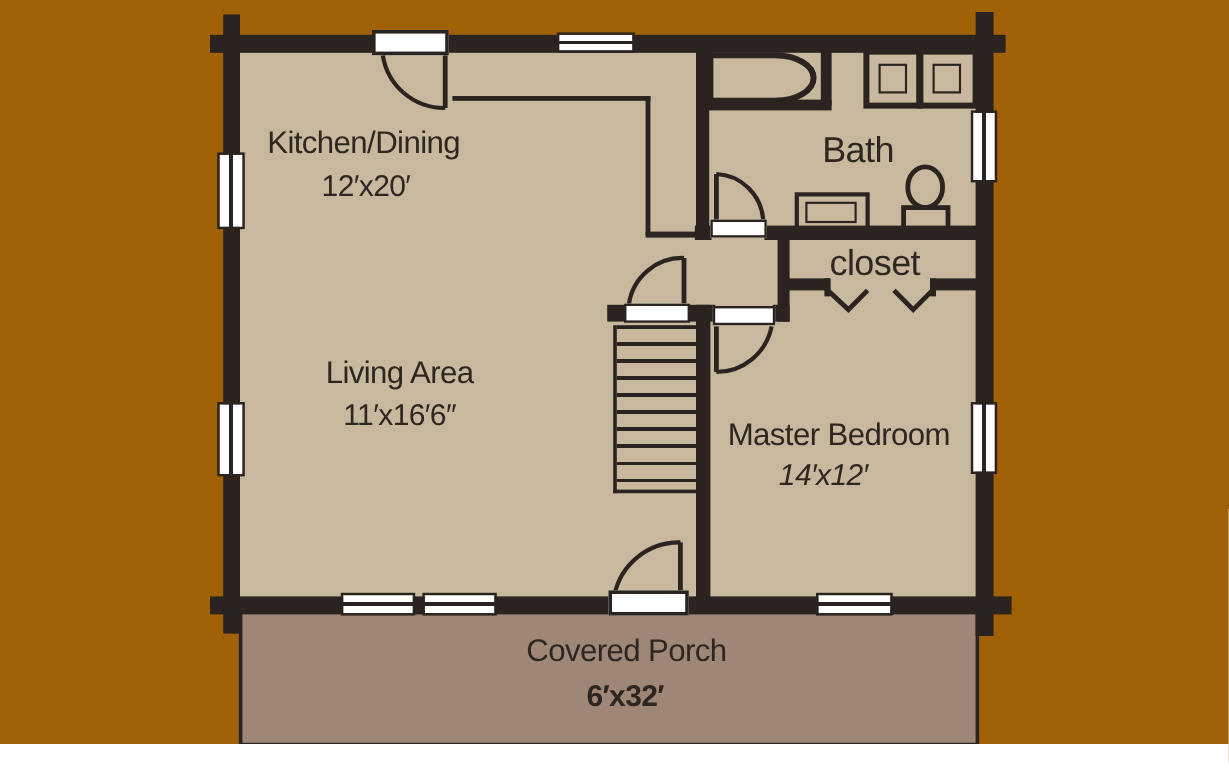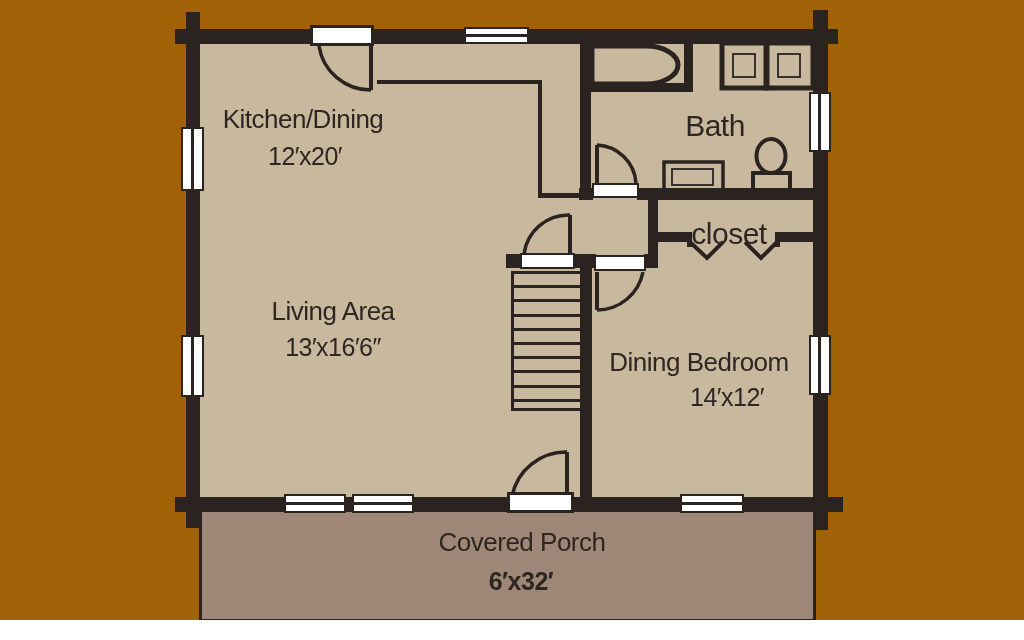--- a/index.html
+++ b/index.html
@@ -100,21 +100,21 @@
 
   <div class="door-open" style="left:310px;top:25px;width:64px;height:21px;"></div>
   <div class="door-open inner" style="left:592px;top:183px;width:47px;height:15px;"></div>
   <div class="door-open inner" style="left:520px;top:253px;width:55px;height:16px;"></div>
   <div class="door-open inner" style="left:594px;top:255px;width:52px;height:16px;"></div>
   <div class="door-open" style="left:507px;top:492px;width:67px;height:21px;"></div>
 
   <div class="lbl" style="left:303px;top:119px;">Kitchen/Dining</div>
   <div class="lbl dims" style="left:305px;top:156px;">12′x20′</div>
   <div class="lbl" style="left:333px;top:311px;text-align:right;">Living Area</div>
-  <div class="lbl dims" style="left:333px;top:347px;">13′x16′6″</div>
-  <div class="lbl" style="left:699px;top:362px;">Dining Bedroom</div>
-  <div class="lbl dims" style="left:727px;top:397px;">14′x12′</div>
+  <div class="lbl dims" style="left:333px;top:347px;">11′x16′6″</div>
+  <div class="lbl" style="left:699px;top:362px;">Master Bedroom</div>
+  <div class="lbl dims" style="left:686px;top:397px;font-style:italic;">14′x12′</div>
   <div class="lbl small" style="left:715px;top:126px;">Bath</div>
-  <div class="lbl small" style="left:729px;top:234px;text-align:center;">closet</div>
+  <div class="lbl small" style="left:729px;top:220px;text-align:center;">closet</div>
   <div class="lbl" style="left:522px;top:542px;">Covered Porch</div>
   <div class="lbl dims" style="left:521px;top:581px;font-weight:bold;">6′x32′</div>
 
 </div>
 
 </body></html>

